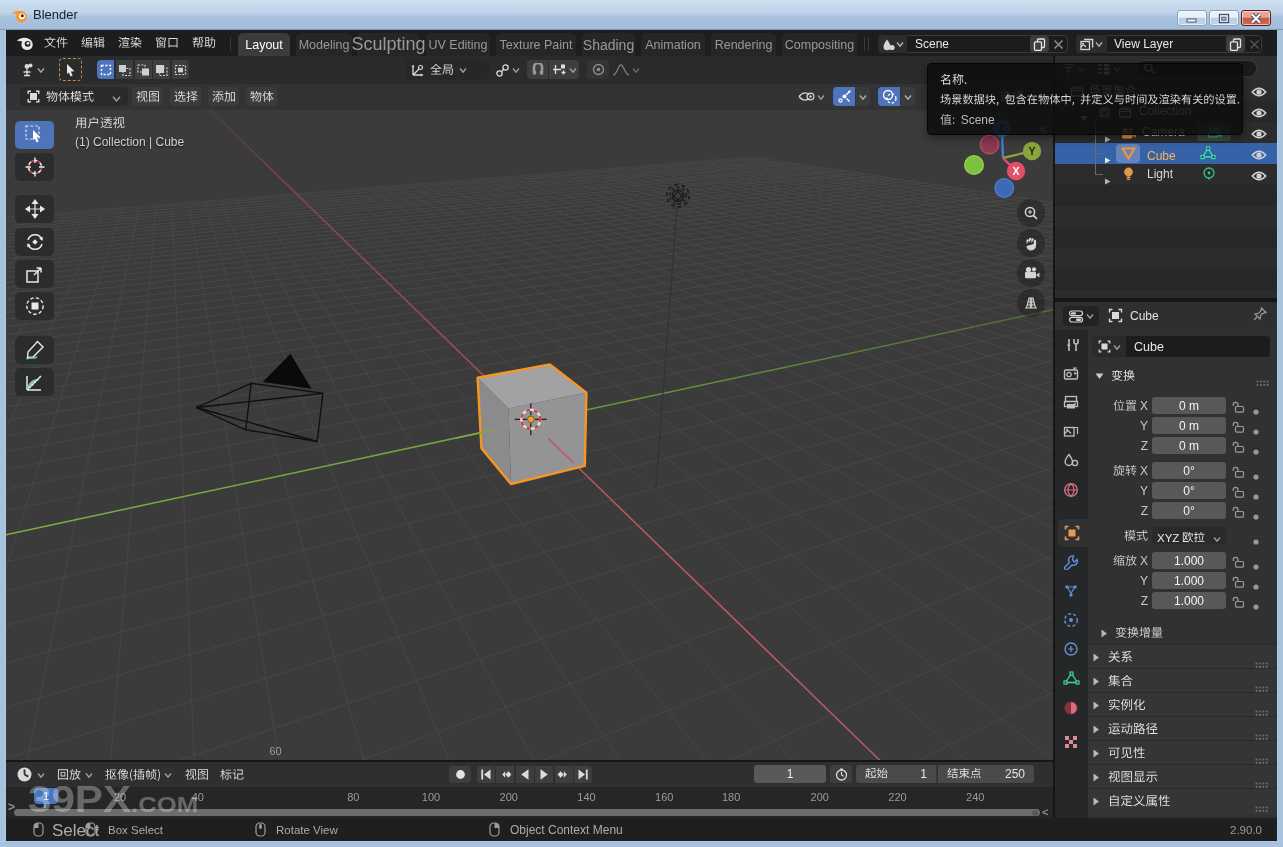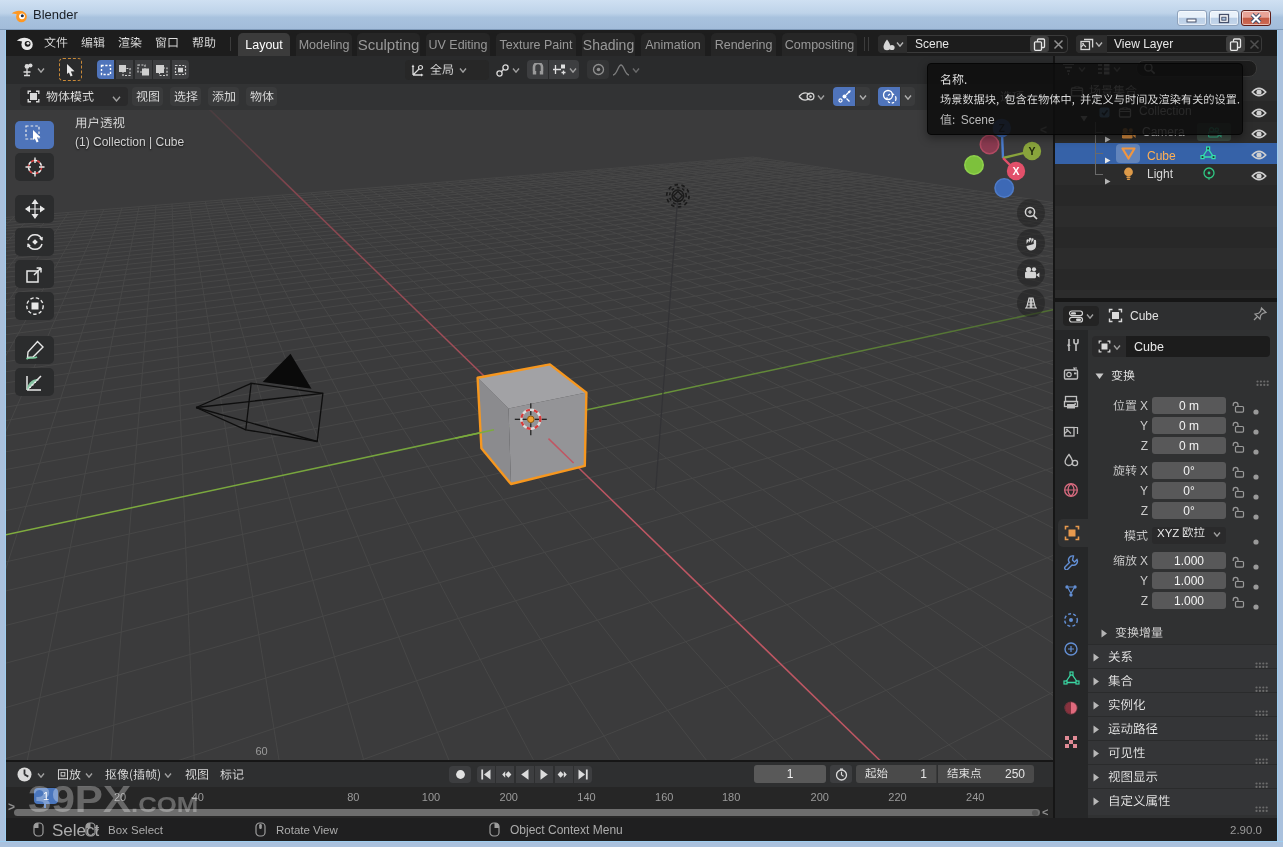--- a/index.html
+++ b/index.html
@@ -80,21 +80,21 @@
 <div style="position:absolute;left:192px;top:30px;width:30px;height:26px;display:flex;align-items:center;color:#dcdcdc">
     <svg class="k" width="24.0" height="12" viewBox="0 -820 2000 1000">
       <g fill="currentColor">
         <use href="#q8" x="0"></use>
         <use href="#q9" x="1000"></use>
       </g>
     </svg>
   </div>
 <div style="position:absolute;left:238px;top:33px;width:52px;height:23px;background:#3b3b3b;border-radius:5px 5px 0 0;display:flex;align-items:center;justify-content:center;color:#ffffff;font-size:12.5px">Layout</div>
 <div style="position:absolute;left:296px;top:33px;width:56px;height:23px;background:#262626;border-radius:5px 5px 0 0;display:flex;align-items:center;justify-content:center;color:#999999;font-size:12.5px">Modeling</div>
-<div style="position:absolute;left:357px;top:33px;width:63px;height:23px;background:#262626;border-radius:5px 5px 0 0;display:flex;align-items:center;justify-content:center;color:#999999;font-size:15px">Sculpting</div>
+<div style="position:absolute;left:357px;top:33px;width:63px;height:23px;background:#262626;border-radius:5px 5px 0 0;display:flex;align-items:center;justify-content:center;color:#999999;font-size:18px">Sculpting</div>
 <div style="position:absolute;left:426px;top:33px;width:64px;height:23px;background:#262626;border-radius:5px 5px 0 0;display:flex;align-items:center;justify-content:center;color:#999999;font-size:12.5px">UV Editing</div>
 <div style="position:absolute;left:496px;top:33px;width:80px;height:23px;background:#262626;border-radius:5px 5px 0 0;display:flex;align-items:center;justify-content:center;color:#999999;font-size:12.5px">Texture Paint</div>
 <div style="position:absolute;left:582px;top:33px;width:53px;height:23px;background:#262626;border-radius:5px 5px 0 0;display:flex;align-items:center;justify-content:center;color:#999999;font-size:14px">Shading</div>
 <div style="position:absolute;left:641px;top:33px;width:64px;height:23px;background:#262626;border-radius:5px 5px 0 0;display:flex;align-items:center;justify-content:center;color:#999999;font-size:12.5px">Animation</div>
 <div style="position:absolute;left:711px;top:33px;width:65px;height:23px;background:#262626;border-radius:5px 5px 0 0;display:flex;align-items:center;justify-content:center;color:#999999;font-size:12.5px">Rendering</div>
 <div style="position:absolute;left:782px;top:33px;width:75px;height:23px;background:#262626;border-radius:5px 5px 0 0;display:flex;align-items:center;justify-content:center;color:#999999;font-size:12.5px">Compositing</div>
 <div style="position:absolute;left:230px;top:37px;width:1px;height:14px;background:#3c3c3c"></div>
 <div style="position:absolute;left:864px;top:37px;width:1px;height:14px;background:#3c3c3c"></div>
 <div style="position:absolute;left:868px;top:37px;width:1px;height:14px;background:#3c3c3c"></div>
 <div style="position:absolute;left:878px;top:35px;width:190px;height:18px;background:#1c1c1c;border:1px solid #3a3a3a;border-radius:4px"></div>
@@ -728,21 +728,21 @@
         <use href="#q38" x="0"></use>
         <use href="#q39" x="1000"></use>
         <use href="#q40" x="2000"></use>
       </g>
     </svg>
     <span style="margin-left:auto">250</span>
   </div>
 <div style="position:absolute;left:6px;top:787px;width:1047px;height:21px;background:#262626"></div>
 <div style="position:absolute;left:100.0px;top:791px;width:40px;height:13px;color:#9b9b9b;font-size:11px;text-align:center;line-height:13px">20</div>
 <div style="position:absolute;left:177.75px;top:791px;width:40px;height:13px;color:#9b9b9b;font-size:11px;text-align:center;line-height:13px">40</div>
-<div style="position:absolute;left:255.5px;top:745px;width:40px;height:13px;color:#9b9b9b;font-size:11px;line-height:13px">60</div>
+<div style="position:absolute;left:255.5px;top:745px;width:40px;height:13px;color:#9b9b9b;font-size:11px;text-align:center;line-height:13px">60</div>
 <div style="position:absolute;left:333.25px;top:791px;width:40px;height:13px;color:#9b9b9b;font-size:11px;text-align:center;line-height:13px">80</div>
 <div style="position:absolute;left:411.0px;top:791px;width:40px;height:13px;color:#9b9b9b;font-size:11px;text-align:center;line-height:13px">100</div>
 <div style="position:absolute;left:488.75px;top:791px;width:40px;height:13px;color:#9b9b9b;font-size:11px;text-align:center;line-height:13px">200</div>
 <div style="position:absolute;left:566.5px;top:791px;width:40px;height:13px;color:#9b9b9b;font-size:11px;text-align:center;line-height:13px">140</div>
 <div style="position:absolute;left:644.25px;top:791px;width:40px;height:13px;color:#9b9b9b;font-size:11px;text-align:center;line-height:13px">160</div>
 <div style="position:absolute;left:722.0px;top:791px;width:40px;height:13px;color:#9b9b9b;font-size:11px;text-align:left;line-height:13px">180</div>
 <div style="position:absolute;left:799.75px;top:791px;width:40px;height:13px;color:#9b9b9b;font-size:11px;text-align:center;line-height:13px">200</div>
 <div style="position:absolute;left:877.5px;top:791px;width:40px;height:13px;color:#9b9b9b;font-size:11px;text-align:center;line-height:13px">220</div>
 <div style="position:absolute;left:955.25px;top:791px;width:40px;height:13px;color:#9b9b9b;font-size:11px;text-align:center;line-height:13px">240</div>
 <div style="position:absolute;left:34px;top:788px;width:24px;height:16px;background:#4a76bd;border-radius:4px;color:#fff;font-size:11px;display:flex;align-items:center;justify-content:center">1</div>
@@ -1118,21 +1118,21 @@
       <circle cx="4" cy="4" r="2.6" fill="#9a9a9a"></circle>
     </svg></div>
 <div style="position:absolute;left:1088px;top:527px;width:60px;height:17px;color:#cacaca;display:flex;align-items:center;justify-content:flex-end">
     <svg class="k" width="24.0" height="12" viewBox="0 -820 2000 1000">
       <g fill="currentColor">
         <use href="#q14" x="0"></use>
         <use href="#q15" x="1000"></use>
       </g>
     </svg>
   </div>
-<div style="position:absolute;left:1152px;top:527px;width:74px;height:17px;background:#2a2a2b;border-radius:3px;color:#e8e8e8;font-size:11.5px;display:flex;align-items:flex-start;padding:0 5px">
+<div style="position:absolute;left:1152px;top:527px;width:74px;height:17px;background:#2a2a2b;border-radius:3px;color:#e8e8e8;font-size:11.5px;display:flex;align-items:flex-end;padding:0 5px">
     <span style="display:flex;align-items:center;gap:3px">XYZ <svg class="k" width="23.0" height="11.5" viewBox="0 -820 2000 1000">
         <g fill="currentColor">
           <use href="#q51" x="0"></use>
           <use href="#q52" x="1000"></use>
         </g>
       </svg></span>
     <span style="margin-left:auto"><svg width="8" height="6" viewBox="0 0 8 6">
         <path d="M1 1.5 L4.0 5.1 L7 1.5" stroke="#a0a0a0" stroke-width="1.4" fill="none"></path>
       </svg></span>
   </div>

